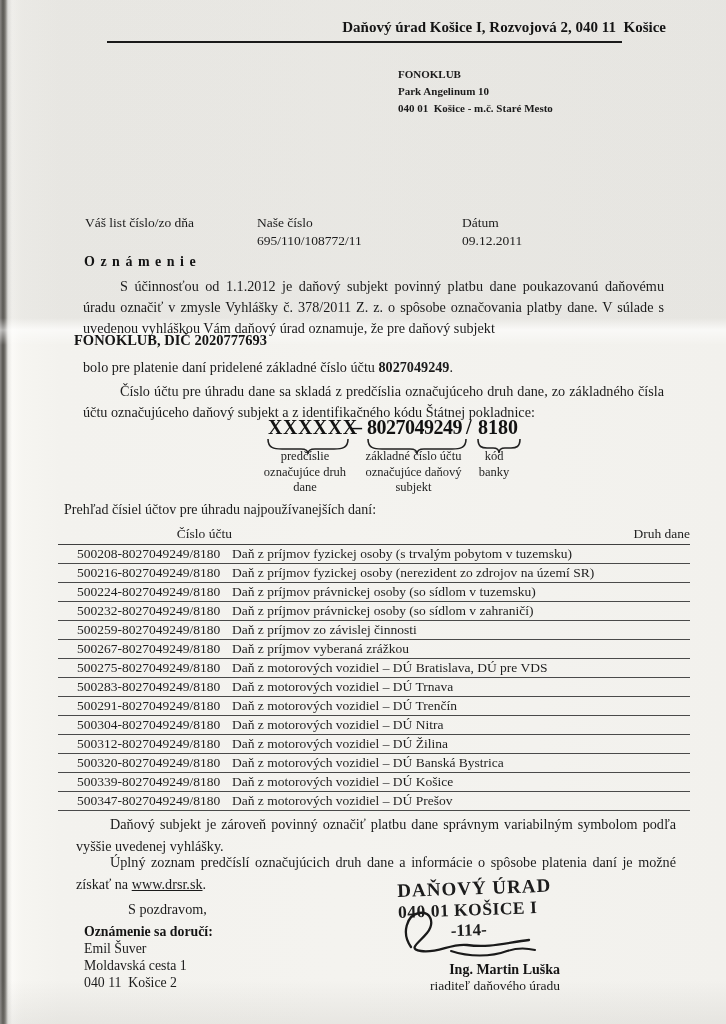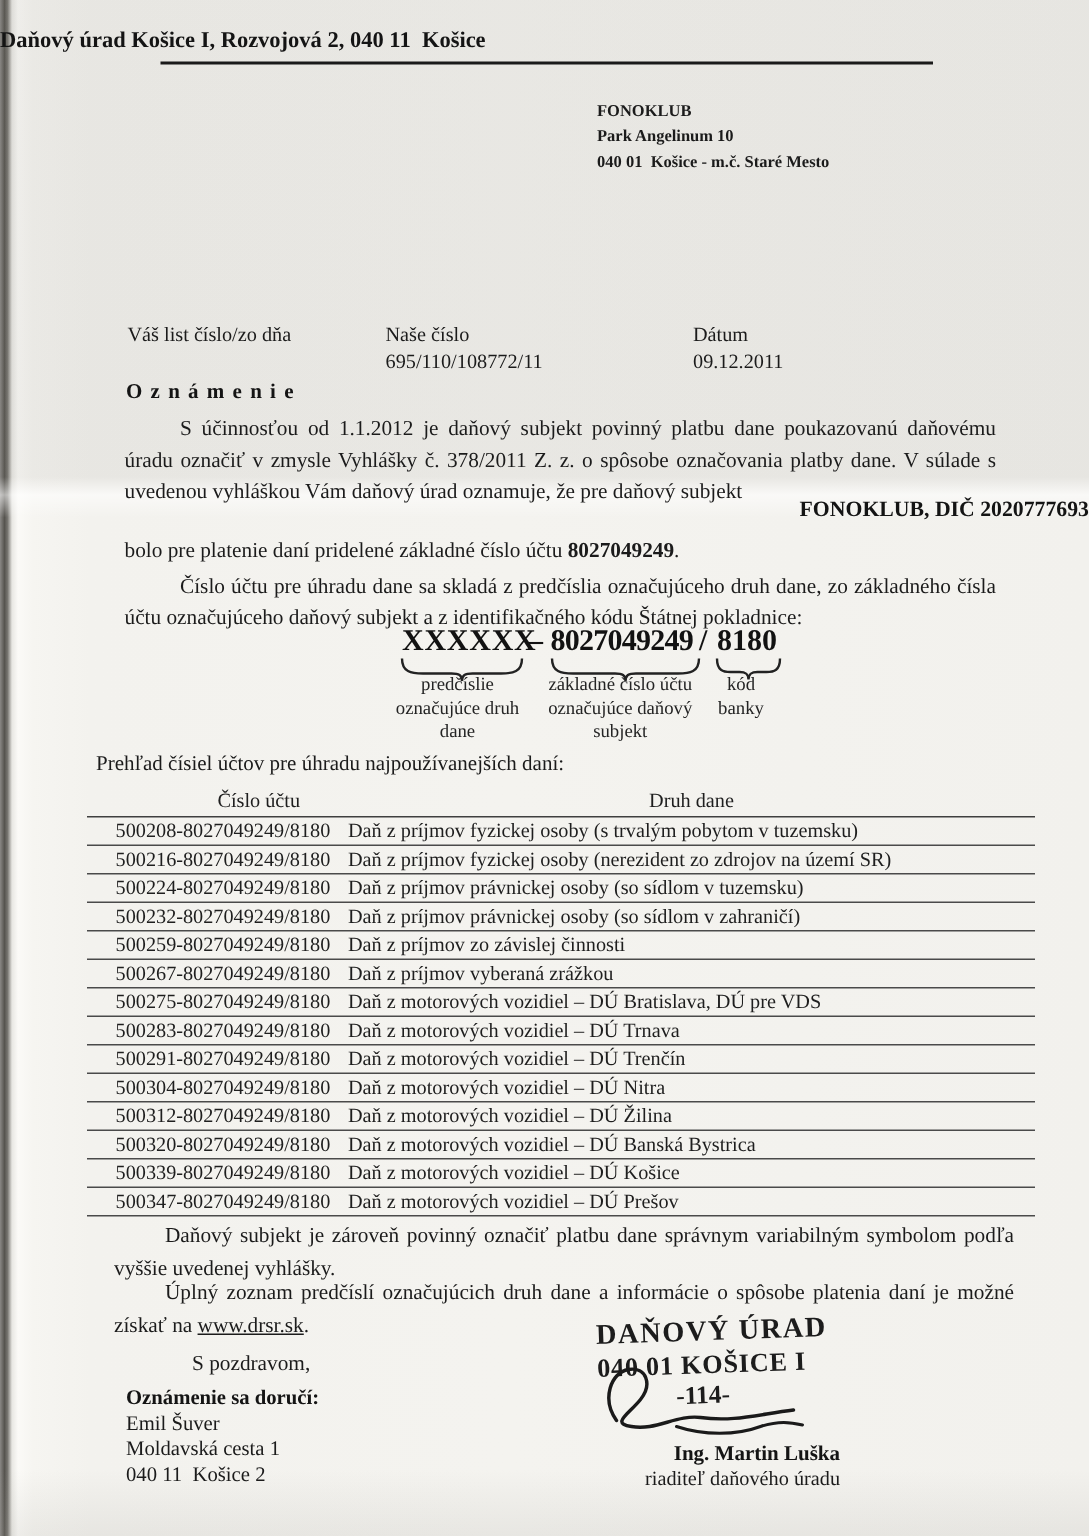--- a/index.html
+++ b/index.html
@@ -8,58 +8,58 @@
     font-family:"Liberation Serif","DejaVu Serif",serif;color:#1b1b1b;
     background:
       linear-gradient(180deg, rgba(130,128,122,0.10) 318px, rgba(255,255,255,0.55) 330px, rgba(255,255,255,0) 345px),
       linear-gradient(180deg, rgba(255,255,255,0) 980px, rgba(160,158,152,0.15) 1024px),
       linear-gradient(90deg,#8a8885 0px,#56544f 3px,#76746f 5px,#e8e7e3 8px,#fbfaf7 12px,#f6f5f1 22px,#f3f2ee 60px,#f4f3ef 340px,#f2f1ed 726px);
   }
   .abs{position:absolute;}
   .b{font-weight:bold;}
   .pre{white-space:pre-wrap;}
 
-  .doc-title{top:19px;left:0;width:666px;text-align:left;font-weight:bold;font-size:15px;color:#141414;}
+  .doc-title{top:19px;left:0;width:666px;text-align:right;font-weight:bold;font-size:15px;color:#141414;}
   .title-rule{top:41px;left:107px;width:515px;height:2px;background:#1a1a1a;}
 
   .recipient{left:398px;top:66px;font-size:11px;line-height:17px;font-weight:bold;}
 
   .ref{font-size:13.5px;}
   .ref-your{left:85px;top:215px;}
   .ref-our-l{left:257px;top:215px;}
   .ref-our-v{left:257px;top:233px;}
   .ref-date-l{left:462px;top:215px;}
   .ref-date-v{left:462px;top:233px;text-align:right;}
 
   .oznamenie{left:84px;top:254px;font-weight:bold;font-size:14px;letter-spacing:1px;color:#141414;}
 
   .para{font-size:14.2px;line-height:21px;text-align:justify;}
   .p1{left:83px;top:276px;width:581px;text-indent:37px;}
-  .subject{left:74px;top:332px;width:652px;text-align:right;font-weight:bold;font-size:14.5px;color:#141414;}
+  .subject{left:74px;top:332px;width:652px;text-align:left;font-weight:bold;font-size:14.5px;color:#141414;}
   .assigned{left:83px;top:359px;font-size:14.2px;}
   .p2{left:83px;top:381px;width:581px;text-indent:37px;}
 
   .formula{top:416px;font-weight:bold;font-size:20px;color:#121212;}
   .f-x{left:268px;letter-spacing:0.5px;}
   .f-dash{left:352px;}
   .f-base{left:367px;letter-spacing:-0.5px;}
   .f-slash{left:466px;}
   .f-bank{left:478px;}
   .ub{top:437px;}
   .ub1{left:266px;}
   .ub2{left:366px;}
   .ub3{left:476px;}
   .brace-label{top:449px;font-size:12.5px;line-height:15.5px;text-align:center;white-space:pre-line;color:#242424;}
   .bl1{left:240px;width:130px;}
   .bl2{left:350px;width:127px;}
   .bl3{left:462px;width:64px;}
 
   .tbl-intro{left:64px;top:502px;font-size:14px;}
   table.accounts{left:58px;top:526px;width:632px;border-collapse:collapse;table-layout:fixed;font-size:13.5px;color:#1e1e1e;}
-  table.accounts th{font-weight:normal;text-align:center;padding:0 0 2px 55px;border-bottom:1px solid #3f3f3f;}
+  table.accounts th{font-weight:normal;text-align:right;padding:0 0 2px 55px;border-bottom:1px solid #3f3f3f;}
   table.accounts th.col2,table.accounts td.col2{padding-left:0;}
   table.accounts td{padding:1px 0 1px 19px;border-bottom:1px solid #4a4a4a;height:15px;}
   table.accounts col.c1{width:174px;}
 
   .cp1{left:76px;top:814px;width:600px;text-indent:34px;line-height:21.5px;}
   .cp2{left:76px;top:852px;width:600px;text-indent:34px;line-height:21.5px;}
   .drsr{text-decoration:underline;}
   .signoff{left:128px;top:901px;font-size:14.2px;}
   .delivery{left:84px;top:923px;font-size:13.8px;line-height:17px;}
   .delivery .hd{font-weight:bold;color:#141414;}

